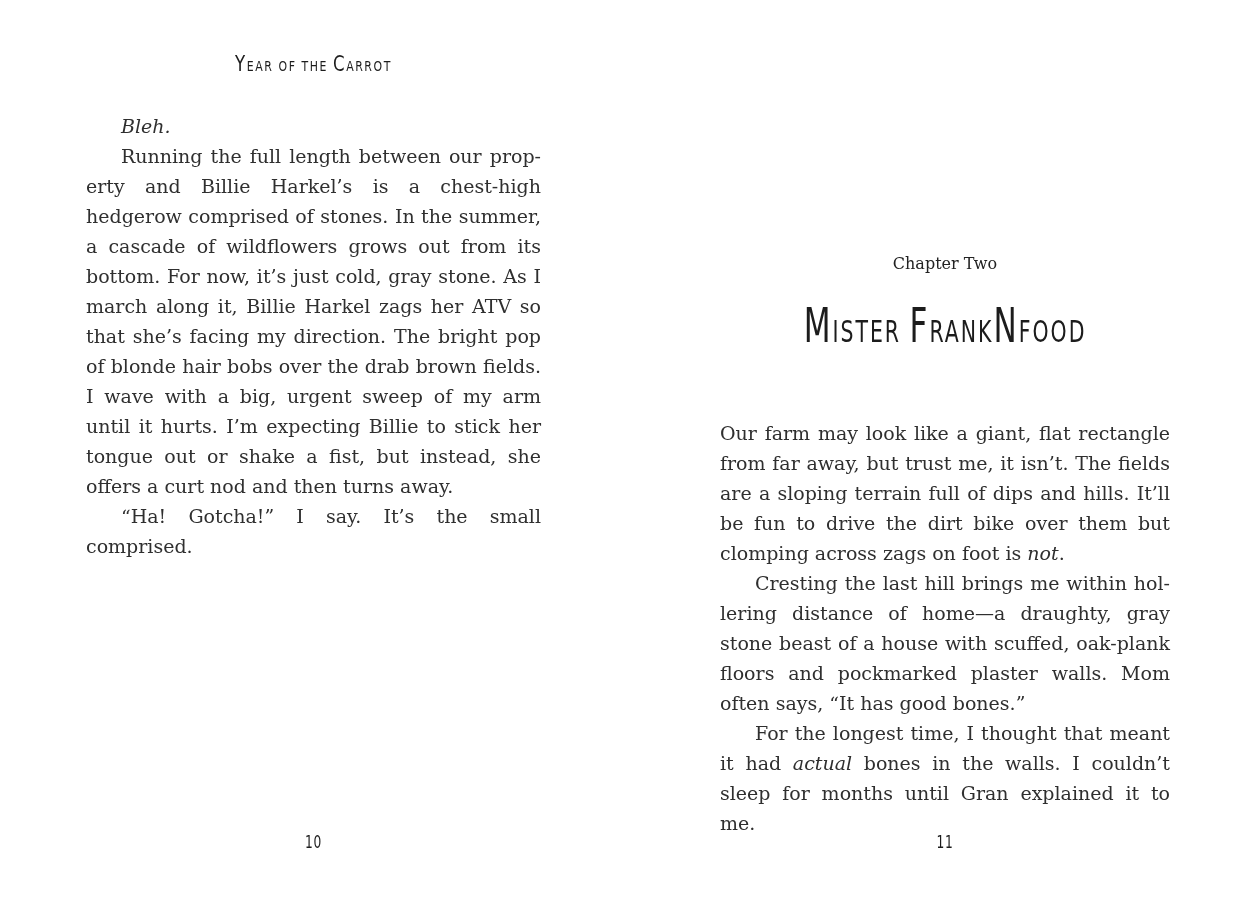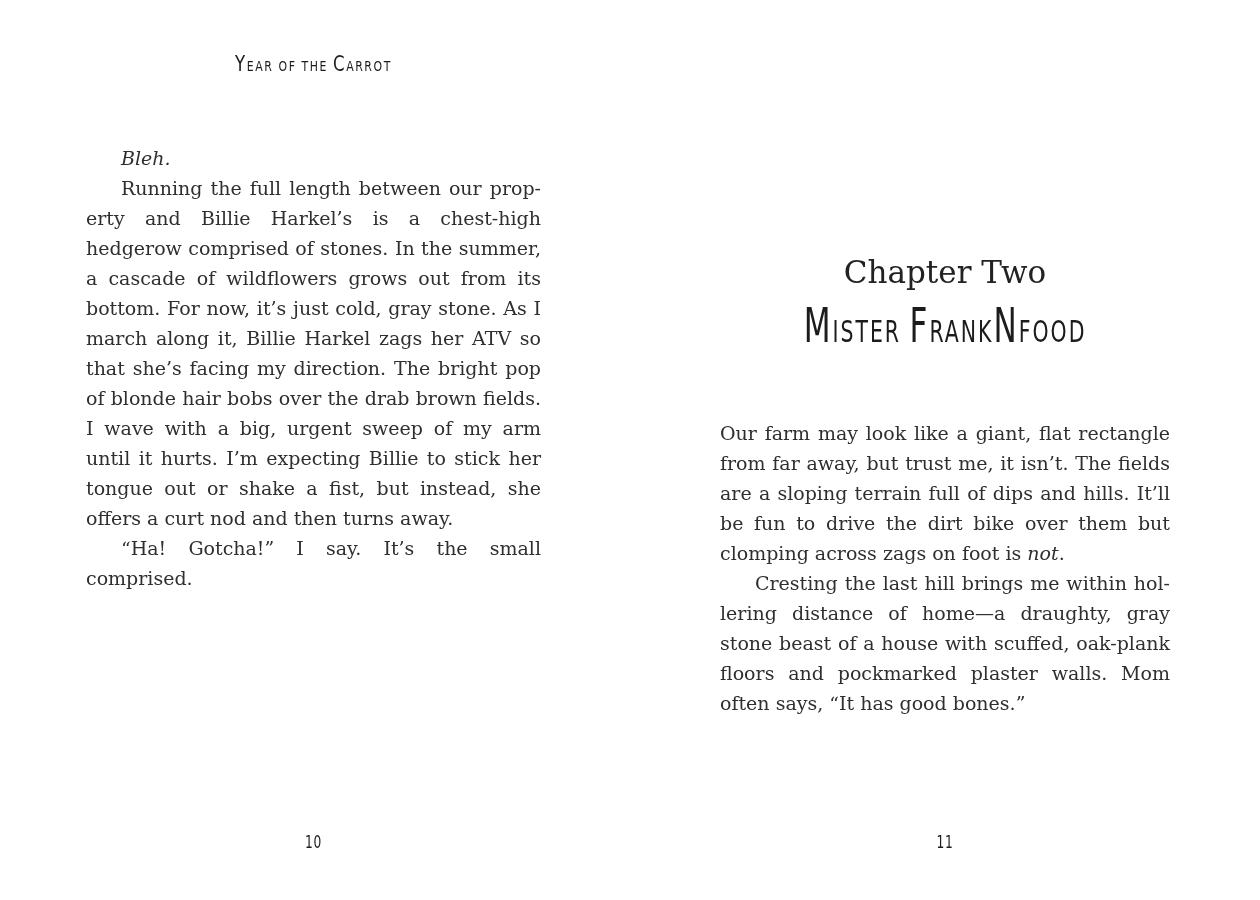--- a/index.html
+++ b/index.html
@@ -26,31 +26,31 @@
   .running-head {
     position: absolute; top: 51px; left: 0; right: 0;
     text-align: center;
     font-size: 14px; letter-spacing: 2px;
     transform: scaleX(0.78); transform-origin: 50% 50%;
   }
 
   .chapter-label {
     position: absolute; top: 254px; left: 0; right: 0;
     text-align: center;
-    font-size: 31px; color: #222222;
+    font-size: 16px; color: #222222;
   }
   .chapter-title {
     position: absolute; top: 298px; left: 0; right: 0;
     text-align: center;
     font-size: 31px; letter-spacing: 3px;
     transform: scaleX(0.66); transform-origin: 50% 50%;
   }
 
   .body-text { position: absolute; left: 0; right: 0; }
-  .body-left  { top: 111px; margin-top: 32px; }
+  .body-left  { top: 111px; }
   .body-right { top: 418px; }
   .body-text p {
     font-size: 19px;
     line-height: 30px;
     text-align: justify;
     text-align-last: left;
     hyphens: manual;
     color: #2f2f2f;
   }
   .body-text p.indent { text-indent: 35px; }
@@ -77,17 +77,18 @@
       </div>
     <div class="folio fancy"><span class="cs">1</span><span class="cs">0</span></div>
   </section>
 
   <section class="page page-right">
     <div class="chapter-label">Chapter Two</div>
     <div class="chapter-title fancy"><span class="cb">M</span><span class="cs">I</span><span class="cs">S</span><span class="cs">T</span><span class="cs">E</span><span class="cs">R</span><span class="cs">&nbsp;</span><span class="cb">F</span><span class="cs">R</span><span class="cs">A</span><span class="cs">N</span><span class="cs">K</span><span class="cb">N</span><span class="cs">F</span><span class="cs">O</span><span class="cs">O</span><span class="cs">D</span></div>
     <div class="body-text body-right">
         <p><span>Our farm may look like a giant, flat rectangle from far away, but trust me, it isn’t. The fields are a sloping terrain full of dips and hills. It’ll be fun to drive the dirt bike over them but clomping across zags on foot is </span><span class="it">not</span><span>.</span></p>
         <p class="indent"><span>Cresting the last hill brings me within hol­lering distance of home—a draughty, gray stone beast of a house with scuffed, oak-plank floors and pockmarked plaster walls. Mom often says, “It has good bones.”</span></p>
+        <p class="indent"><span>For the longest time, I thought that meant it had </span><span class="it">actual</span><span> bones in the walls. I couldn’t sleep for months until Gran explained it to me.</span></p>
       </div>
     <div class="folio fancy"><span class="cs">1</span><span class="cs">1</span></div>
   </section>
 
 </div>
 
 </body></html>

